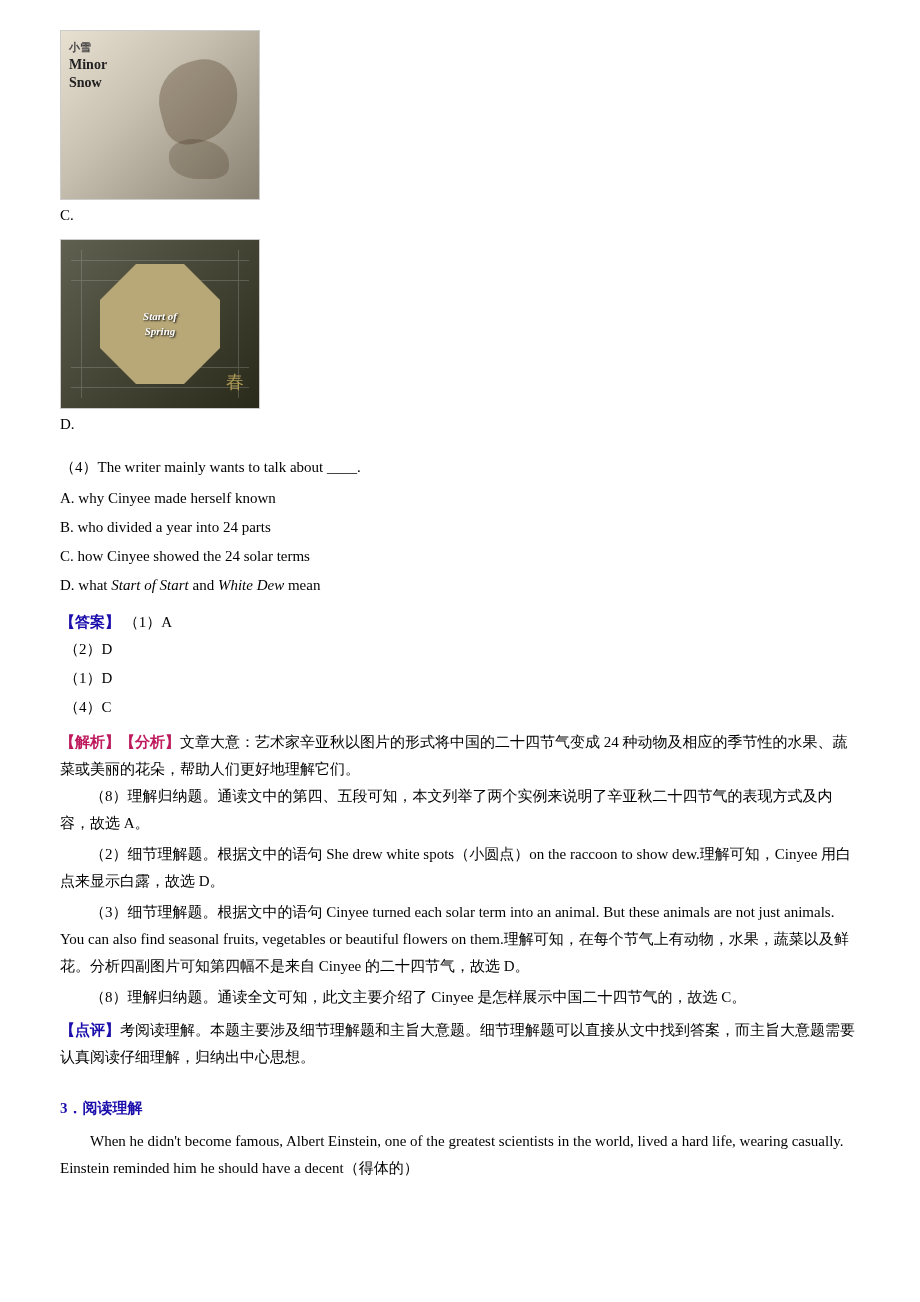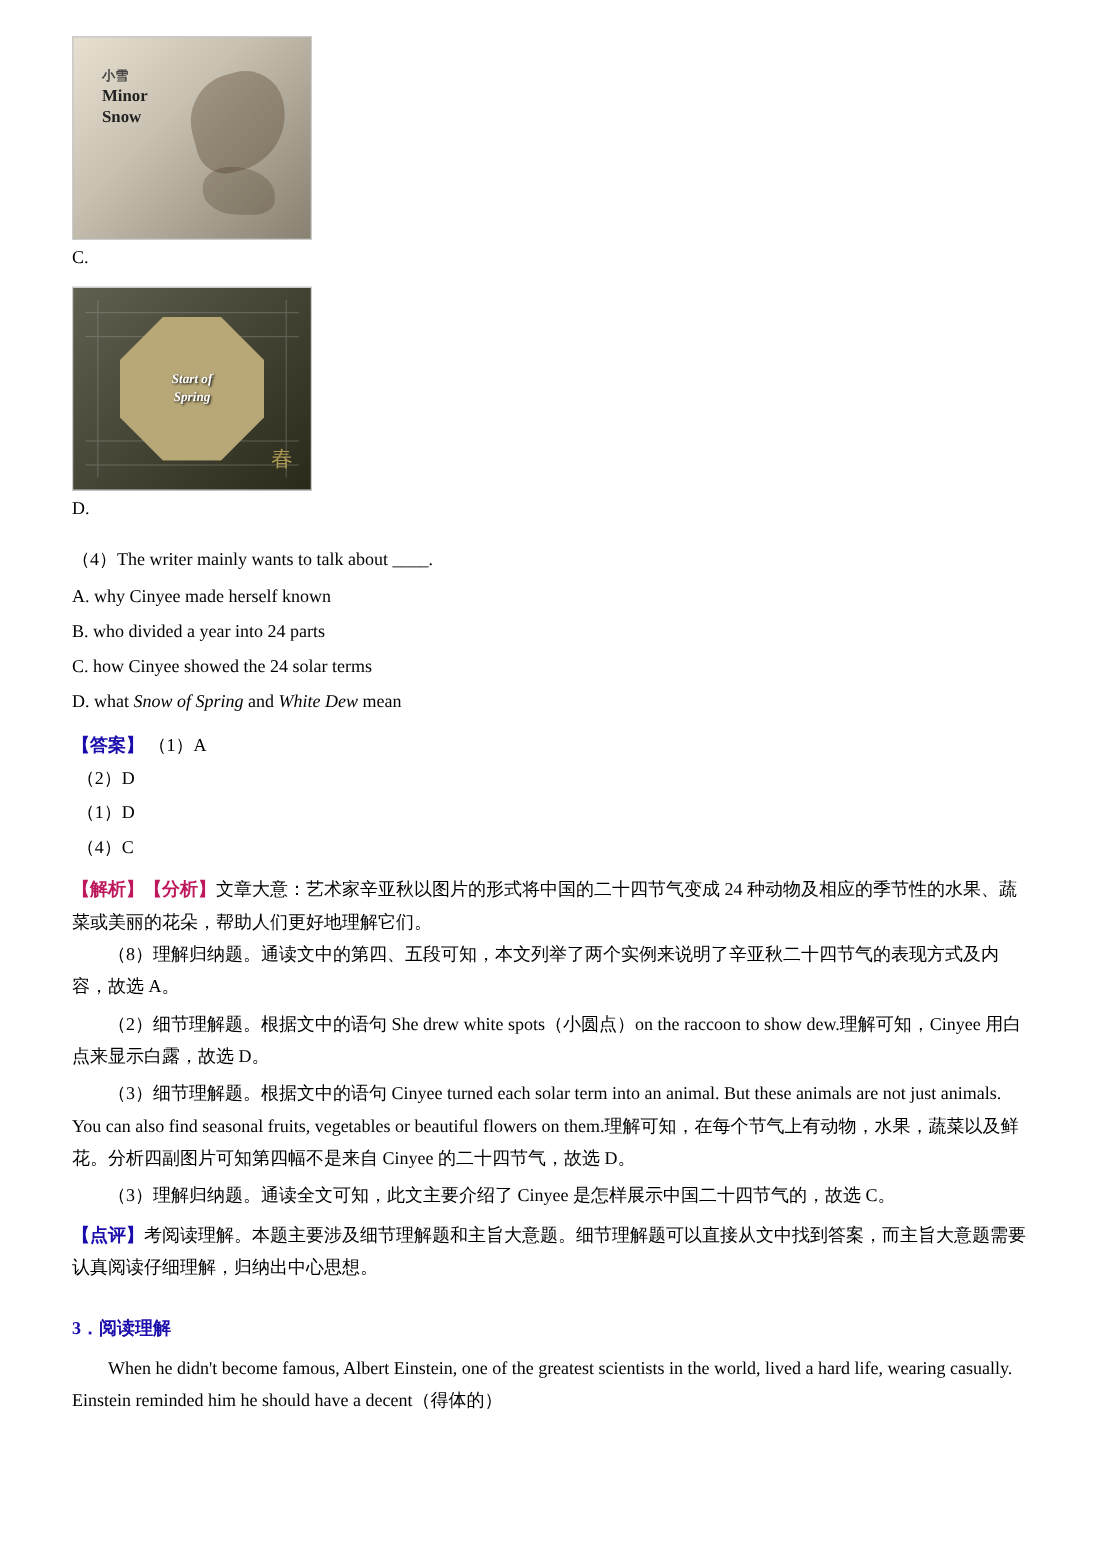--- a/index.html
+++ b/index.html
@@ -124,21 +124,21 @@
       line-height: 1.4;
       text-shadow: 1px 1px 2px #000;
     }
     .snow-image-inner {
       width: 100%;
       height: 100%;
       background: linear-gradient(135deg, #e8e0d0 0%, #c8c0b0 40%, #a8a090 70%, #888070 100%);
       display: flex;
       align-items: flex-start;
       justify-content: flex-start;
-      padding: 24px;
+      padding: 8px;
       position: relative;
     }
   </style>
 </head>
 <body>
 
 <div class="image-container">
   <div class="image-box image-box-c">
     <div class="snow-image-inner">
       <div style="display:flex;flex-direction:column;align-items:flex-start;">
@@ -181,37 +181,37 @@
     </div>
   </div>
   <div class="option-label">D.</div>
 </div>
 
 <div class="question-text">（4）The writer mainly wants to talk about ____.</div>
 
 <div class="option-line">A. why Cinyee made herself known</div>
 <div class="option-line">B. who divided a year into 24 parts</div>
 <div class="option-line">C. how Cinyee showed the 24 solar terms</div>
-<div class="option-line">D. what <span class="italic">Snow of Spring</span> and <span class="italic">White Dew</span> mean</div>
+<div class="option-line">D. what <span class="italic">Start of Start</span> and <span class="italic">White Dew</span> mean</div>
 
 <div class="answer-section">
   <span class="answer-label">【答案】</span>
   <span>（1）A</span>
 </div>
 <div class="answer-line">（2）D</div>
 <div class="answer-line">（1）D</div>
 <div class="answer-line">（4）C</div>
 
 <div class="analysis-section">
   <span class="analysis-label">【解析】</span><span class="analysis-label">【分析】</span><span>文章大意：艺术家辛亚秋以图片的形式将中国的二十四节气变成 24 种动物及相应的季节性的水果、蔬菜或美丽的花朵，帮助人们更好地理解它们。</span>
 </div>
 <div class="analysis-paragraph">（8）理解归纳题。通读文中的第四、五段可知，本文列举了两个实例来说明了辛亚秋二十四节气的表现方式及内容，故选 A。</div>
 <div class="analysis-paragraph">（2）细节理解题。根据文中的语句 She drew white spots（小圆点）on the raccoon to show dew.理解可知，Cinyee 用白点来显示白露，故选 D。</div>
 <div class="analysis-paragraph">（3）细节理解题。根据文中的语句 Cinyee turned each solar term into an animal. But these animals are not just animals. You can also find seasonal fruits, vegetables or beautiful flowers on them.理解可知，在每个节气上有动物，水果，蔬菜以及鲜花。分析四副图片可知第四幅不是来自 Cinyee 的二十四节气，故选 D。</div>
-<div class="analysis-paragraph">（3）理解归纳题。通读全文可知，此文主要介绍了 Cinyee 是怎样展示中国二十四节气的，故选 C。</div>
+<div class="analysis-paragraph">（8）理解归纳题。通读全文可知，此文主要介绍了 Cinyee 是怎样展示中国二十四节气的，故选 C。</div>
 
 <div class="comment-section">
   <span class="comment-label">【点评】</span><span>考阅读理解。本题主要涉及细节理解题和主旨大意题。细节理解题可以直接从文中找到答案，而主旨大意题需要认真阅读仔细理解，归纳出中心思想。</span>
 </div>
 
 <div class="section-number">
   <span>3．</span><span>阅读理解</span>
 </div>
 <div class="reading-paragraph">When he didn't become famous, Albert Einstein, one of the greatest scientists in the world, lived a hard life, wearing casually. Einstein reminded him he should have a decent（得体的）</div>
 

